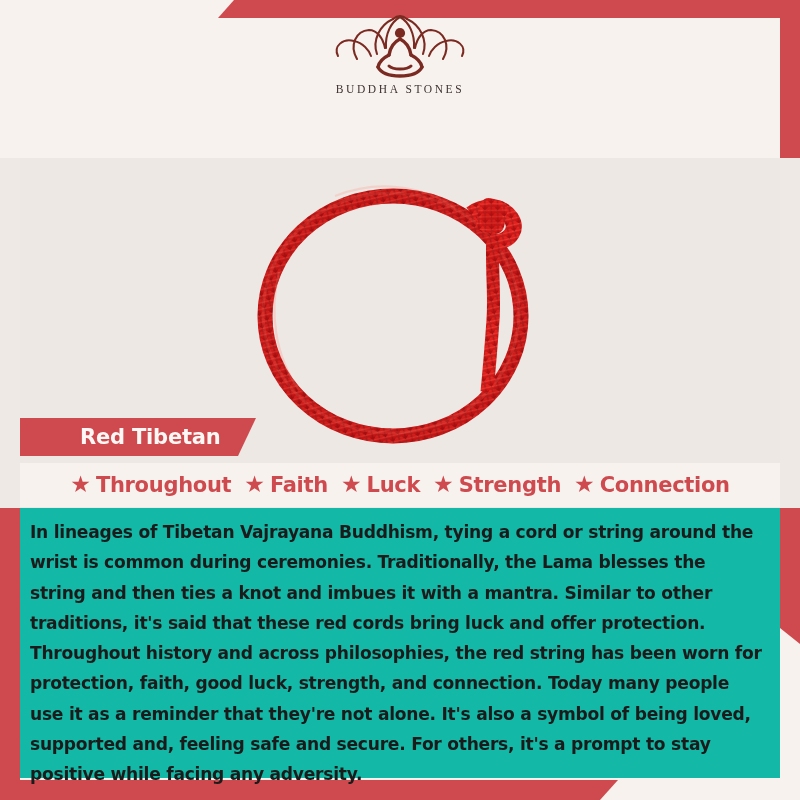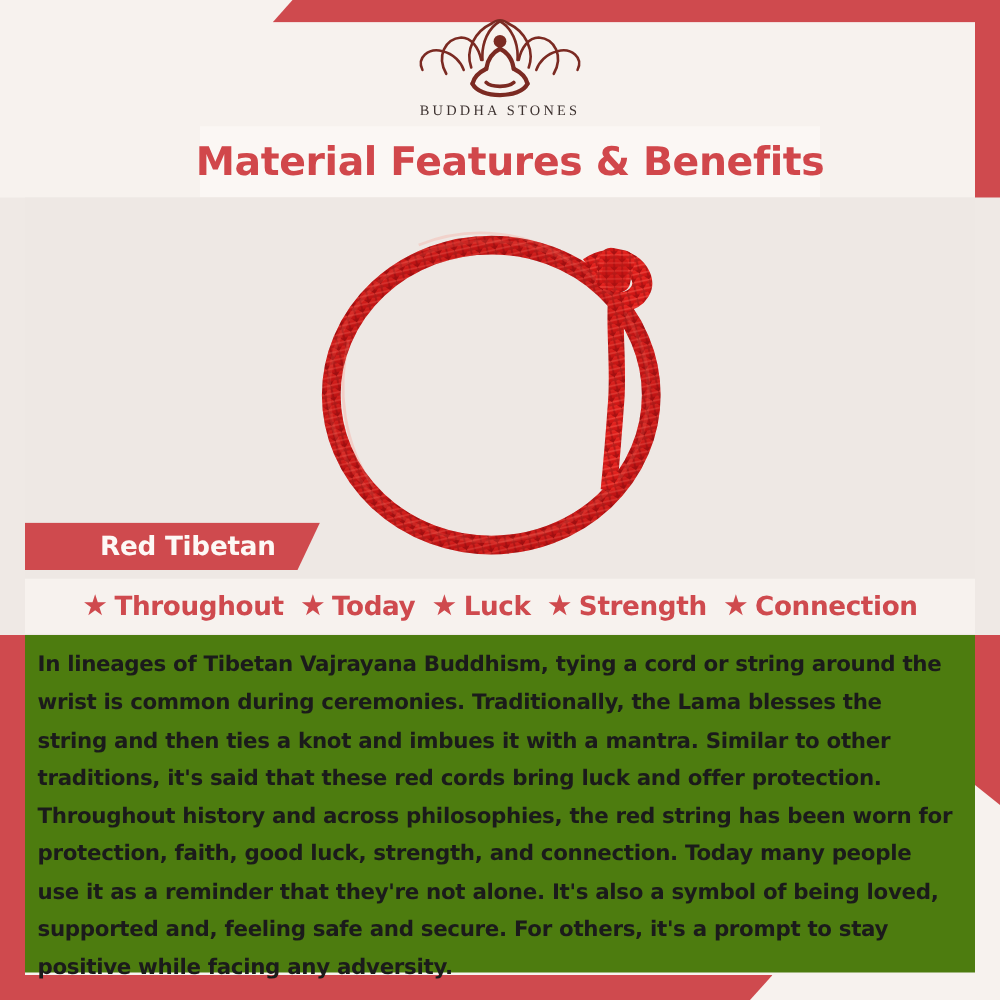--- a/index.html
+++ b/index.html
@@ -148,21 +148,21 @@
     font-size: 21px;
     letter-spacing: -0.3px;
     color: #cf4a4e;
     white-space: nowrap;
   }
 
   
   .text-card {
     position: absolute;
     top: 508px; left: 20px; right: 20px; height: 270px;
-    background: #4d7c0f;
+    background: #14b8a6;
     padding: 9px 14px 0 10px;
   }
   .body-text {
     font-family: "DejaVu Sans", sans-serif;
     font-weight: bold;
     font-size: 17.1px;
     line-height: 30.3px;
     color: #1b1b1b;
     letter-spacing: -0.25px;
     text-align: left;
@@ -212,23 +212,20 @@
 
           <path d="M53 55 C 56 61, 65 64, 75 64 C 85 64, 94 61, 97 55"></path>
 
           <path d="M64 54 C 68 58, 82 58, 86 54" stroke-width="3"></path>
         </g>
       </svg>
       <div class="logo-text">BUDDHA STONES</div>
     </div>
   </div>
 
-  <div class="title-band">
-    <div class="title-text">Material Features &amp; Benefits</div>
-  </div>
 
   <div class="photo-area">
     <div class="photo-area-inner">
       <svg class="bracelet-svg" width="330" height="300" viewBox="0 0 330 300">
         <defs>
           <linearGradient id="cordGrad" x1="0" y1="0" x2="1" y2="1">
             <stop offset="0%" stop-color="#ef3d33"></stop>
             <stop offset="45%" stop-color="#dd1a18"></stop>
             <stop offset="100%" stop-color="#b81211"></stop>
           </linearGradient>
@@ -262,21 +259,21 @@
     <span class="ribbon-label">Red Tibetan</span>
   </div>
 
   <div class="benefits">
     <div class="benefit">
       <span class="benefit-star">★</span>
       <span class="benefit-label">Throughout</span>
     </div>
     <div class="benefit">
       <span class="benefit-star">★</span>
-      <span class="benefit-label">Today</span>
+      <span class="benefit-label">Faith</span>
     </div>
     <div class="benefit">
       <span class="benefit-star">★</span>
       <span class="benefit-label">Luck</span>
     </div>
     <div class="benefit">
       <span class="benefit-star">★</span>
       <span class="benefit-label">Strength</span>
     </div>
     <div class="benefit">

